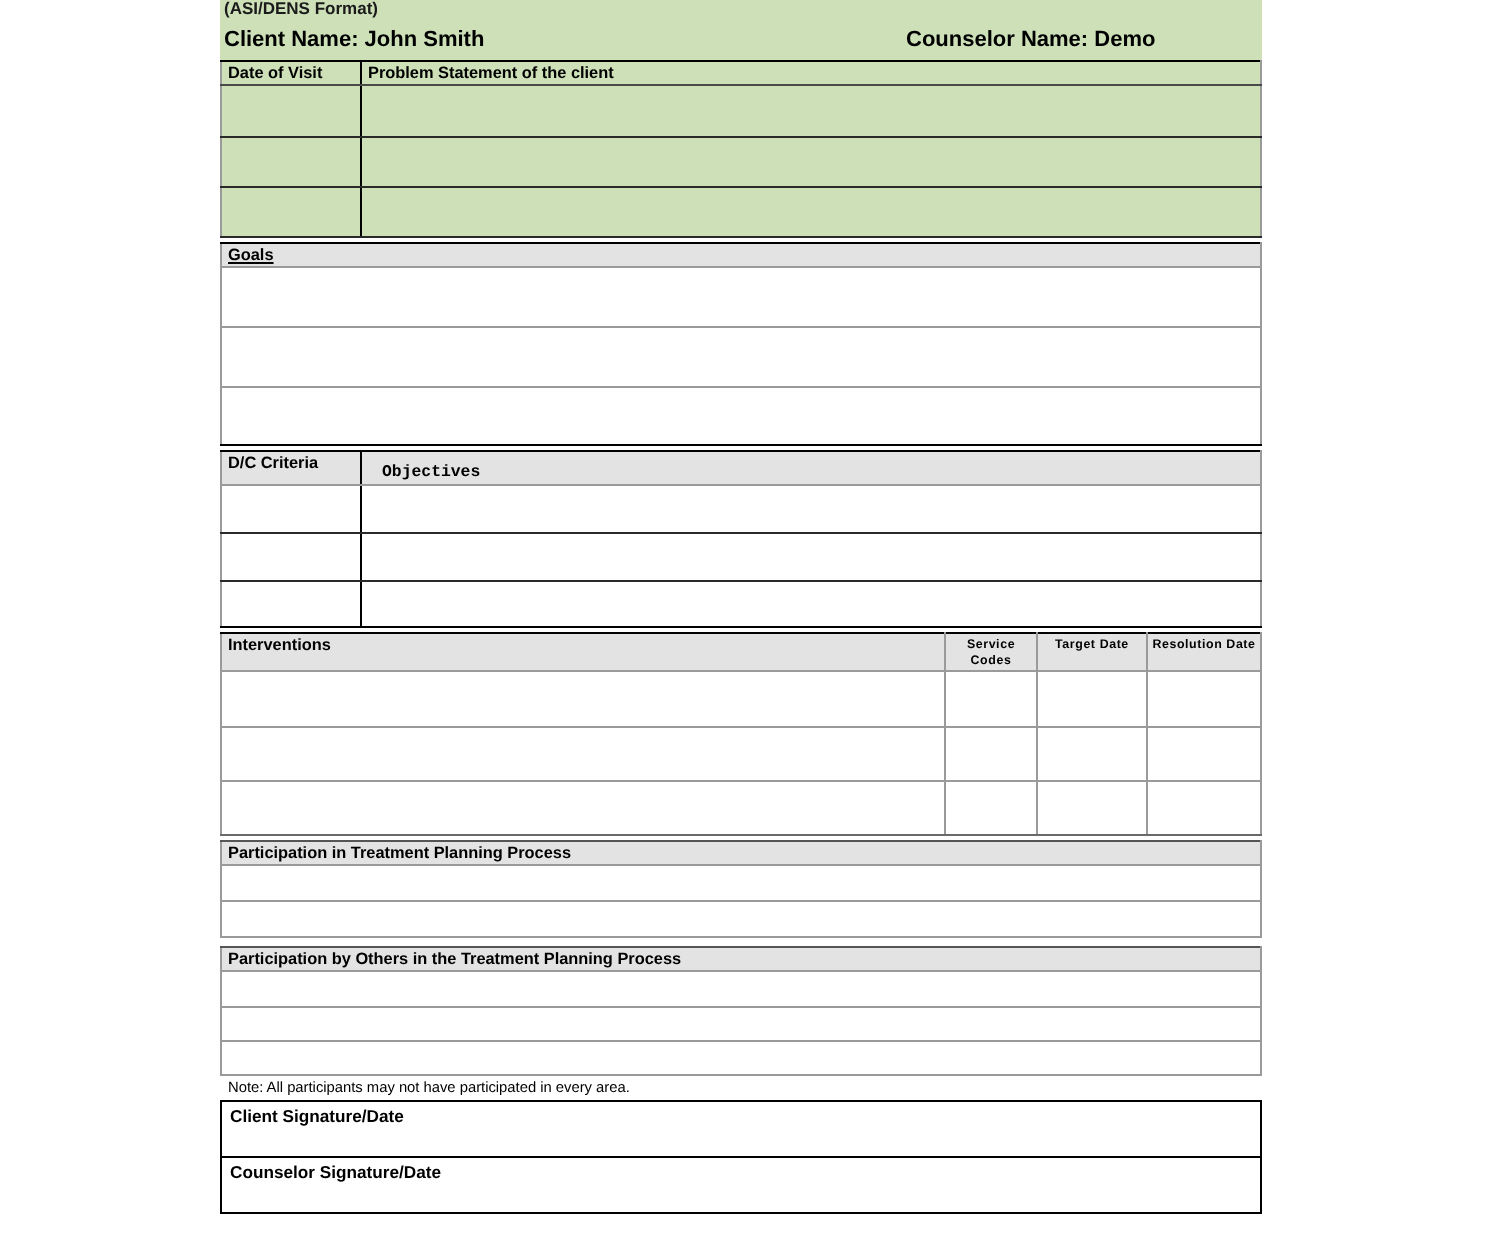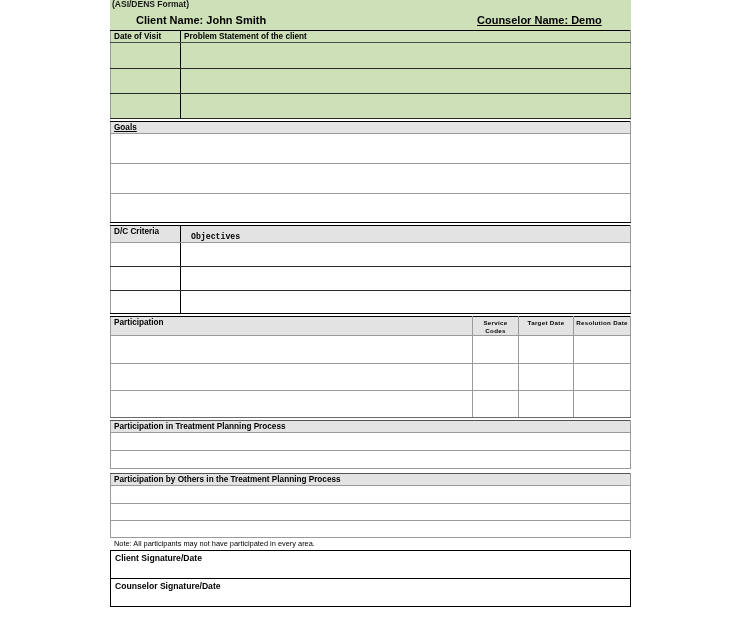--- a/index.html
+++ b/index.html
@@ -39,24 +39,23 @@
     height: 19px;
     padding-left: 2px;
   }
   .name-field {
     position: absolute;
     top: 3px;
     font-size: 11px;
     font-weight: bold;
     color: #000;
     white-space: nowrap;
-    margin-left: 24px;
   }
   .name-client { left: 2px; }
-  .name-counselor { left: 343px; text-decoration: underline; }
+  .name-counselor { left: 343px; }
 
   
   table.sheet {
     width: 100%;
     border-collapse: collapse;
     table-layout: fixed;
   }
   table.sheet td {
     border: 1px solid #9a9a9a;
     padding: 0;
@@ -240,21 +239,21 @@
     <table class="sheet tbl-int">
       <colgroup>
         <col style="width:362px">
           <col style="width:46px">
         <col style="width:55px">
           <col>
       </colgroup>
       <tbody>
           <tr>
         <td class="hdr">
-          <div class="hdr-txt">Participation</div>
+          <div class="hdr-txt">Interventions</div>
         </td>
         <td class="hdr vline">
           <div class="hdr-txt small">Service Codes</div>
         </td>
         <td class="hdr vline">
           <div class="hdr-txt small">Target Date</div>
         </td>
         <td class="hdr vline">
           <div class="hdr-txt small">Resolution Date</div>
         </td>

